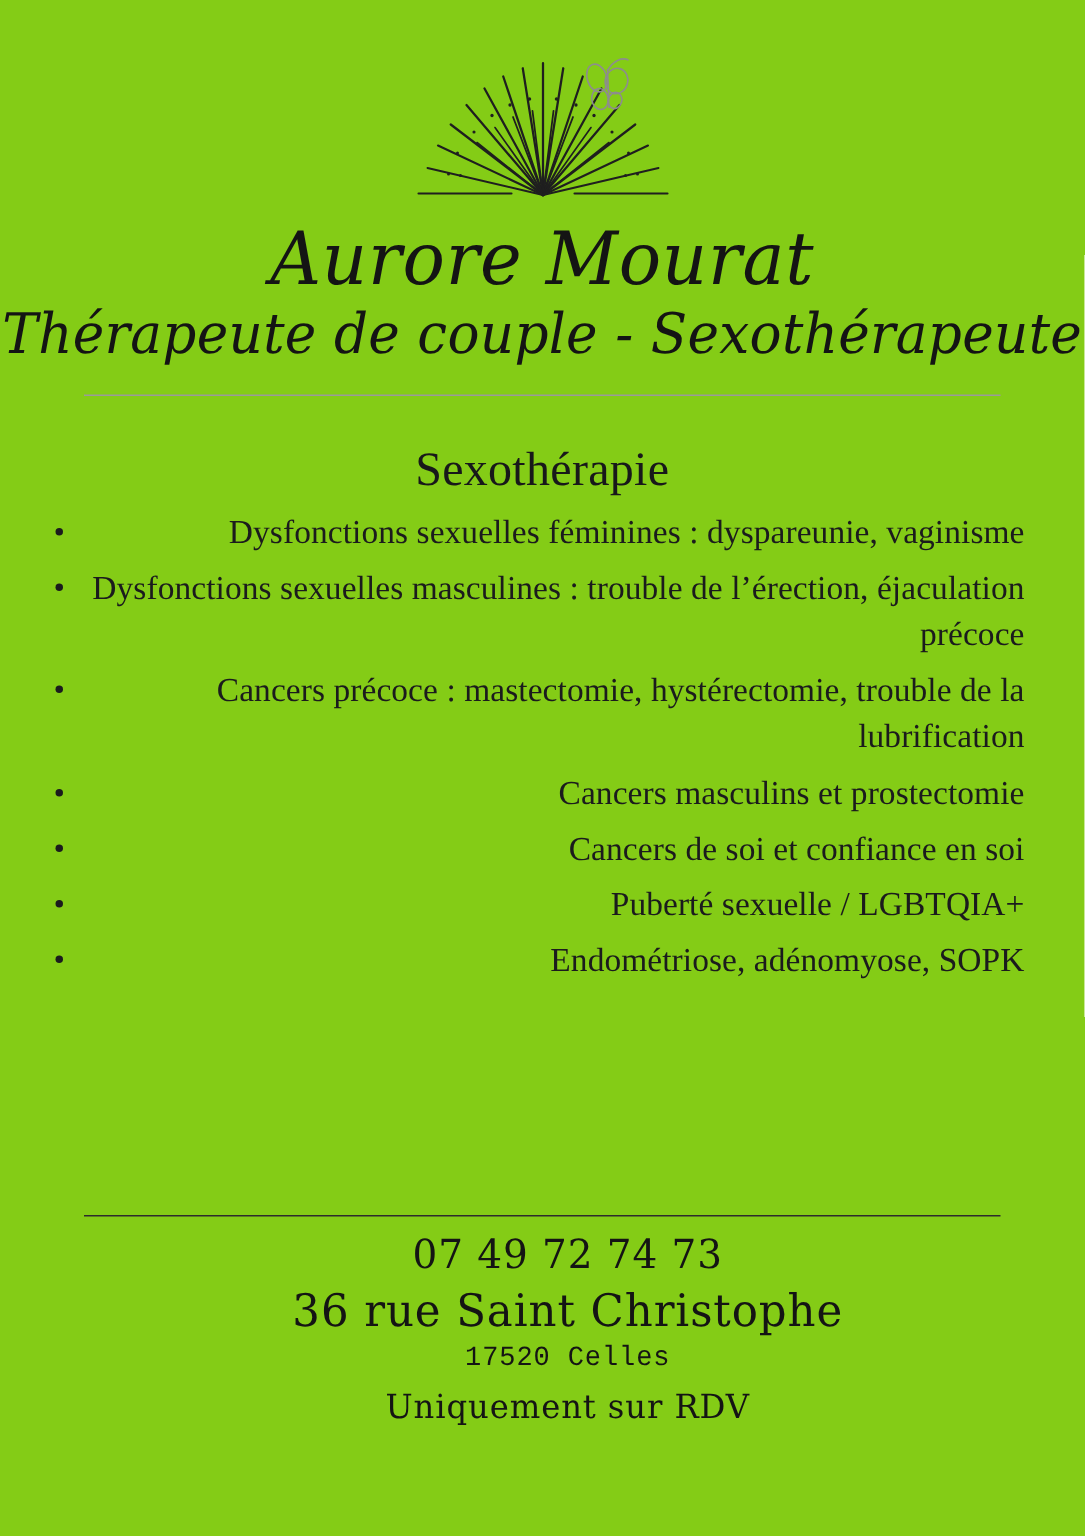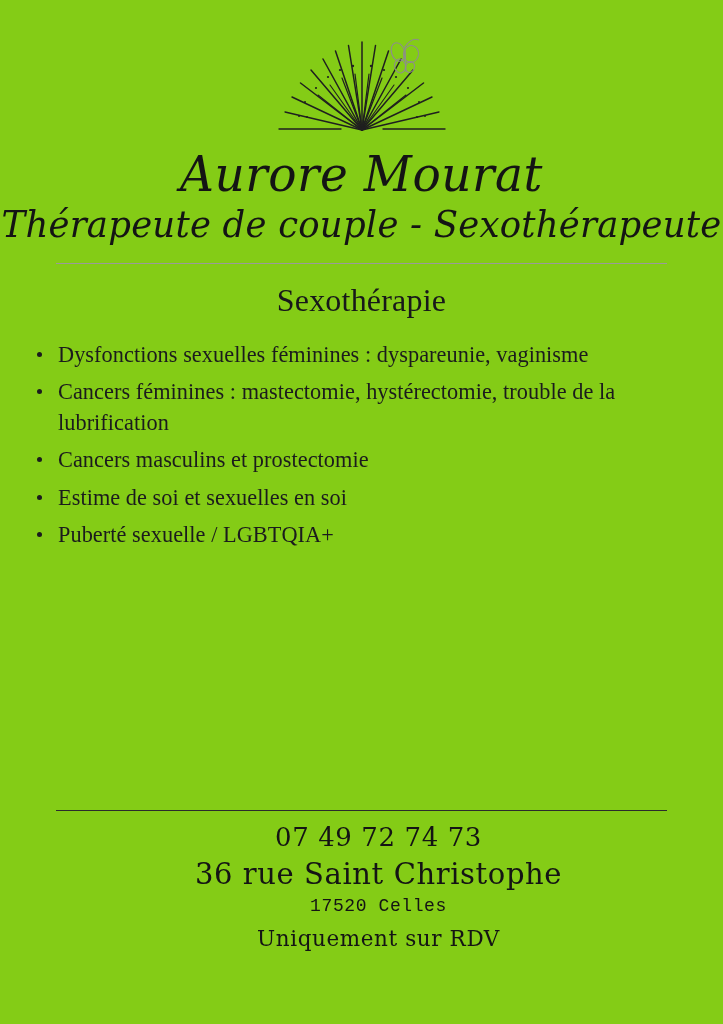--- a/index.html
+++ b/index.html
@@ -76,21 +76,21 @@
     border-top: 1.4px solid #9a9a9a;
   }
   .rule-bottom {
     top: 810px;
     border-top: 1.7px solid #2c2c2c;
   }
 
   
   .section-title {
     position: absolute;
-    top: 283px;
+    top: 295px;
     left: 0;
     width: 723px;
     text-align: center;
     font-family: "Liberation Serif", serif;
     font-weight: 400;
     font-size: 32px;
     line-height: 1.1;
     color: #18181a;
     letter-spacing: 0.2px;
   }
@@ -107,20 +107,21 @@
   }
   .service-item {
     position: relative;
     padding-left: 27px;
     margin: 0 0 6.4px 0;
     font-family: "Liberation Serif", serif;
     font-size: 22.3px;
     line-height: 1.385;
     color: #1b1b1d;
     letter-spacing: 0.05px;
+    text-align: right;
   }
   .service-item::before {
     content: "";
     position: absolute;
     left: 6px;
     top: 12px;
     width: 5px;
     height: 5px;
     border-radius: 50%;
     background: #1b1b1d;
@@ -231,24 +232,26 @@
 
   <div class="brand-name">Aurore Mourat</div>
   <div class="brand-sub">Thérapeute de couple - Sexothérapeute</div>
 
   <div class="rule rule-top"></div>
 
   <div class="section-title">Sexothérapie</div>
 
   <ul class="service-list">
     <li class="service-item">Dysfonctions sexuelles féminines : dyspareunie, vaginisme</li>
-    <li class="service-item">Cancers féminines : mastectomie, hystérectomie, trouble de la lubrification</li>
+    <li class="service-item">Dysfonctions sexuelles masculines : trouble de l’érection, éjaculation précoce</li>
+    <li class="service-item">Cancers précoce : mastectomie, hystérectomie, trouble de la lubrification</li>
     <li class="service-item">Cancers masculins et prostectomie</li>
-    <li class="service-item">Estime de soi et sexuelles en soi</li>
+    <li class="service-item">Cancers de soi et confiance en soi</li>
     <li class="service-item">Puberté sexuelle / LGBTQIA+</li>
+    <li class="service-item">Endométriose, adénomyose, SOPK</li>
   </ul>
 
   <div class="rule rule-bottom"></div>
 
   <div class="footer">
     <div class="footer-line footer-phone">07 49 72 74 73</div>
     <div class="footer-line footer-street">36 rue Saint Christophe</div>
     <div class="footer-line footer-city">17520 Celles</div>
     <div class="footer-line footer-note">Uniquement sur RDV</div>
   </div>

